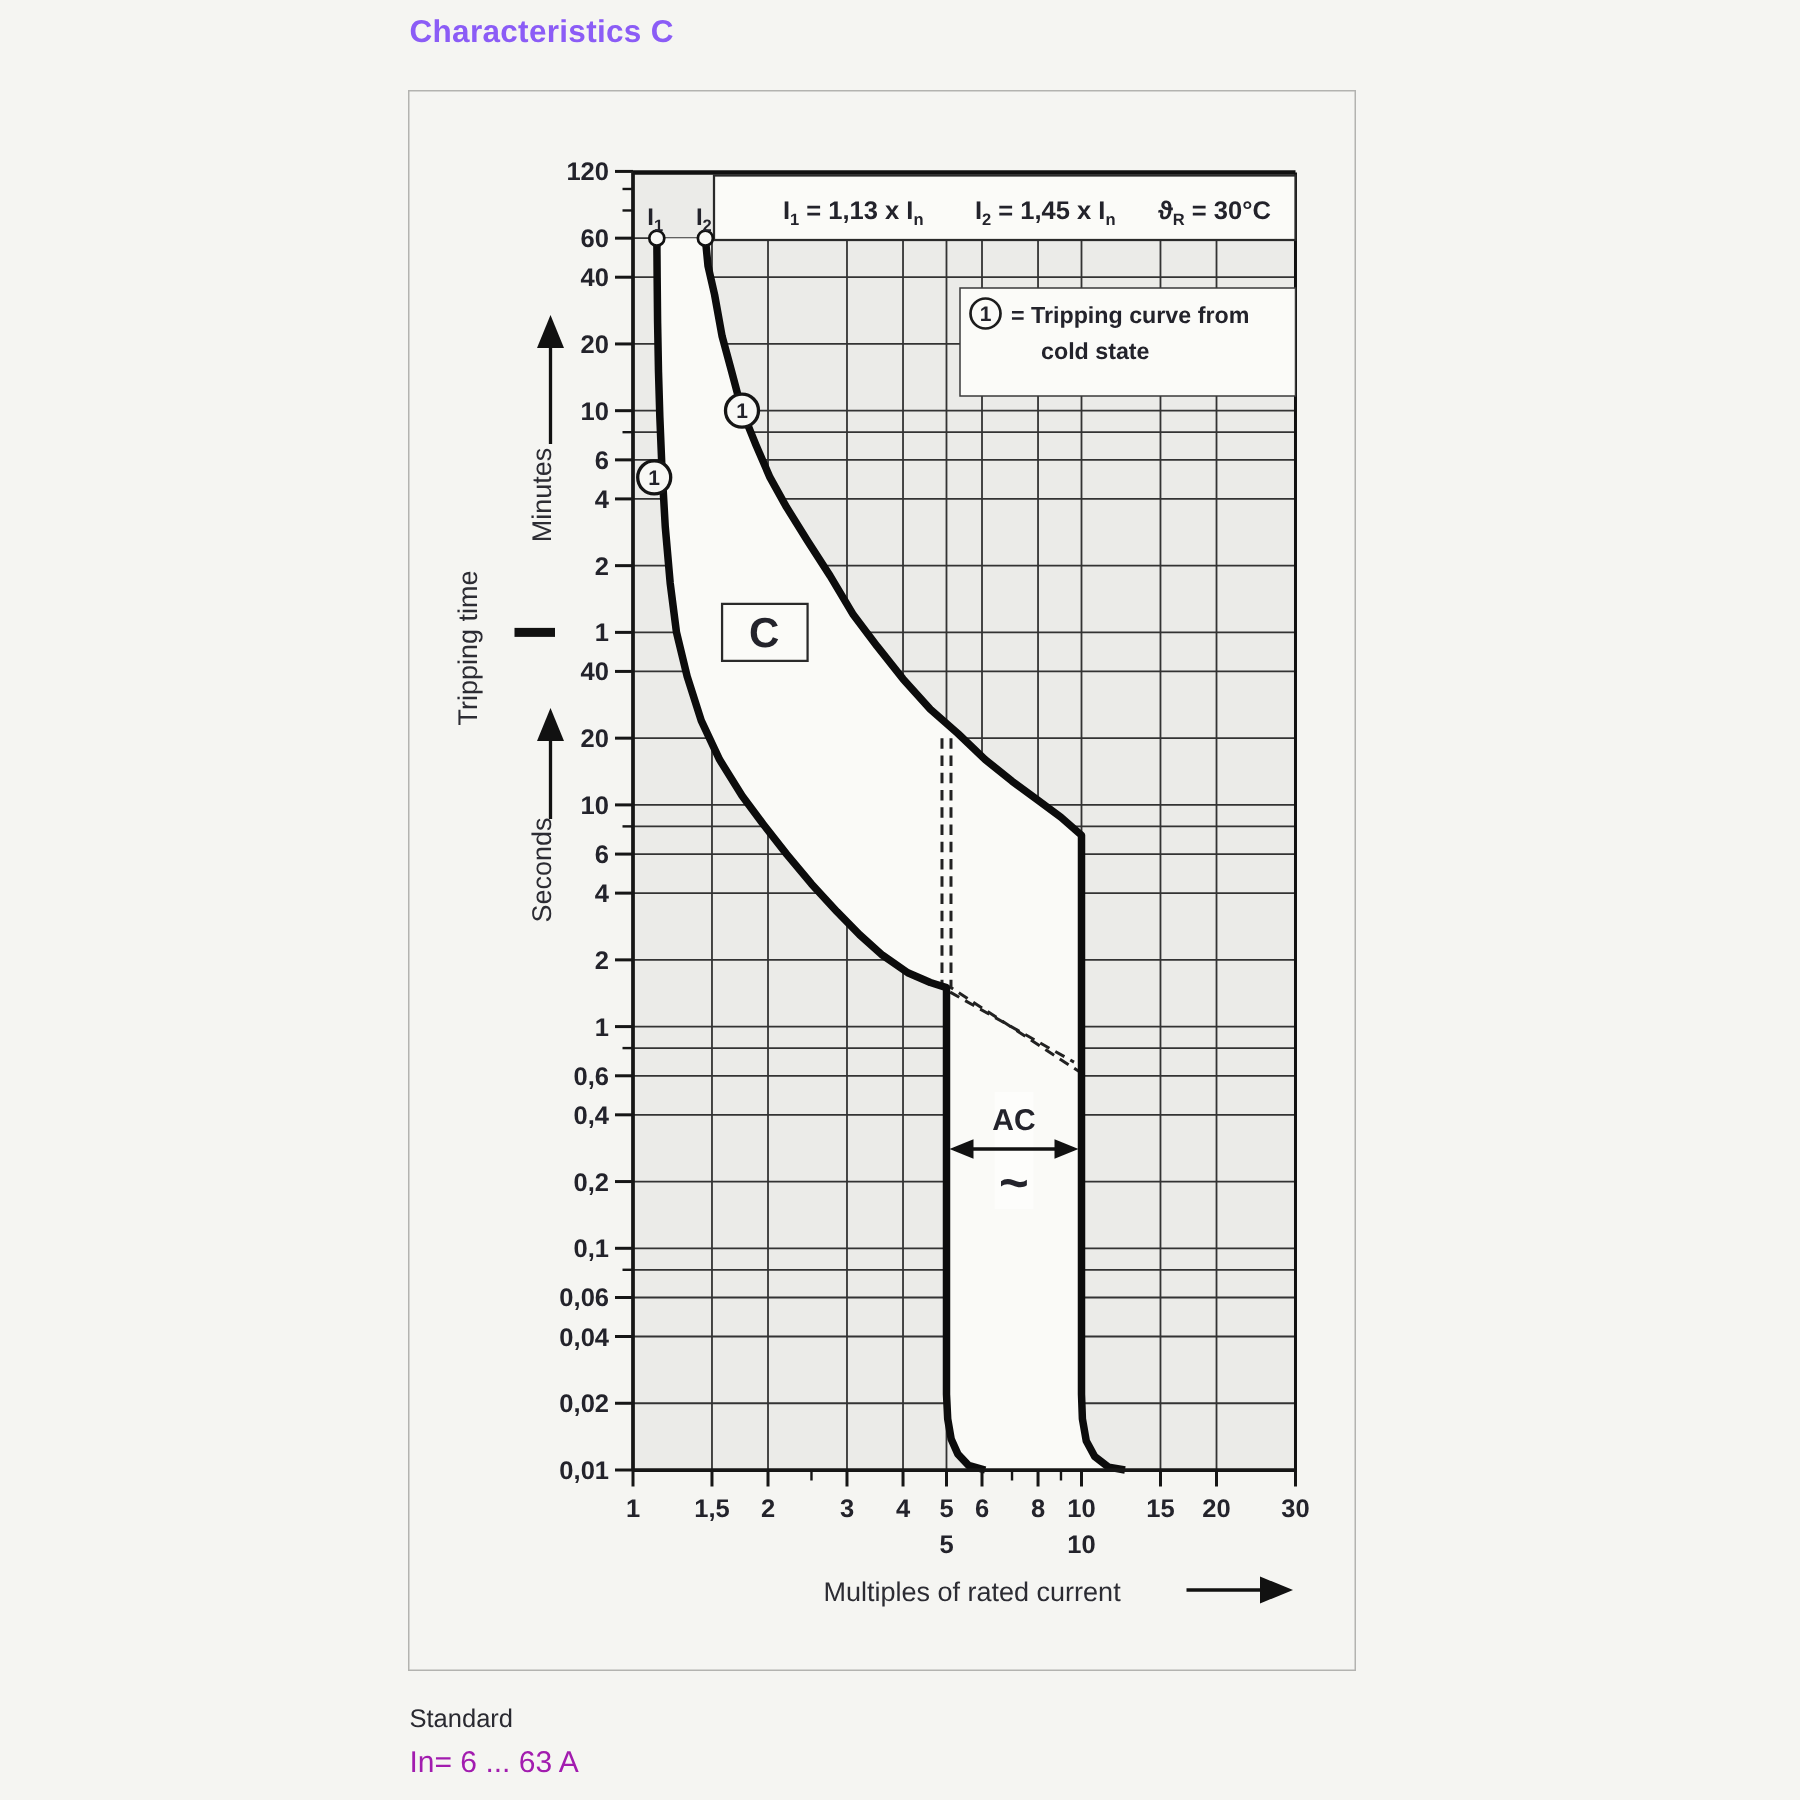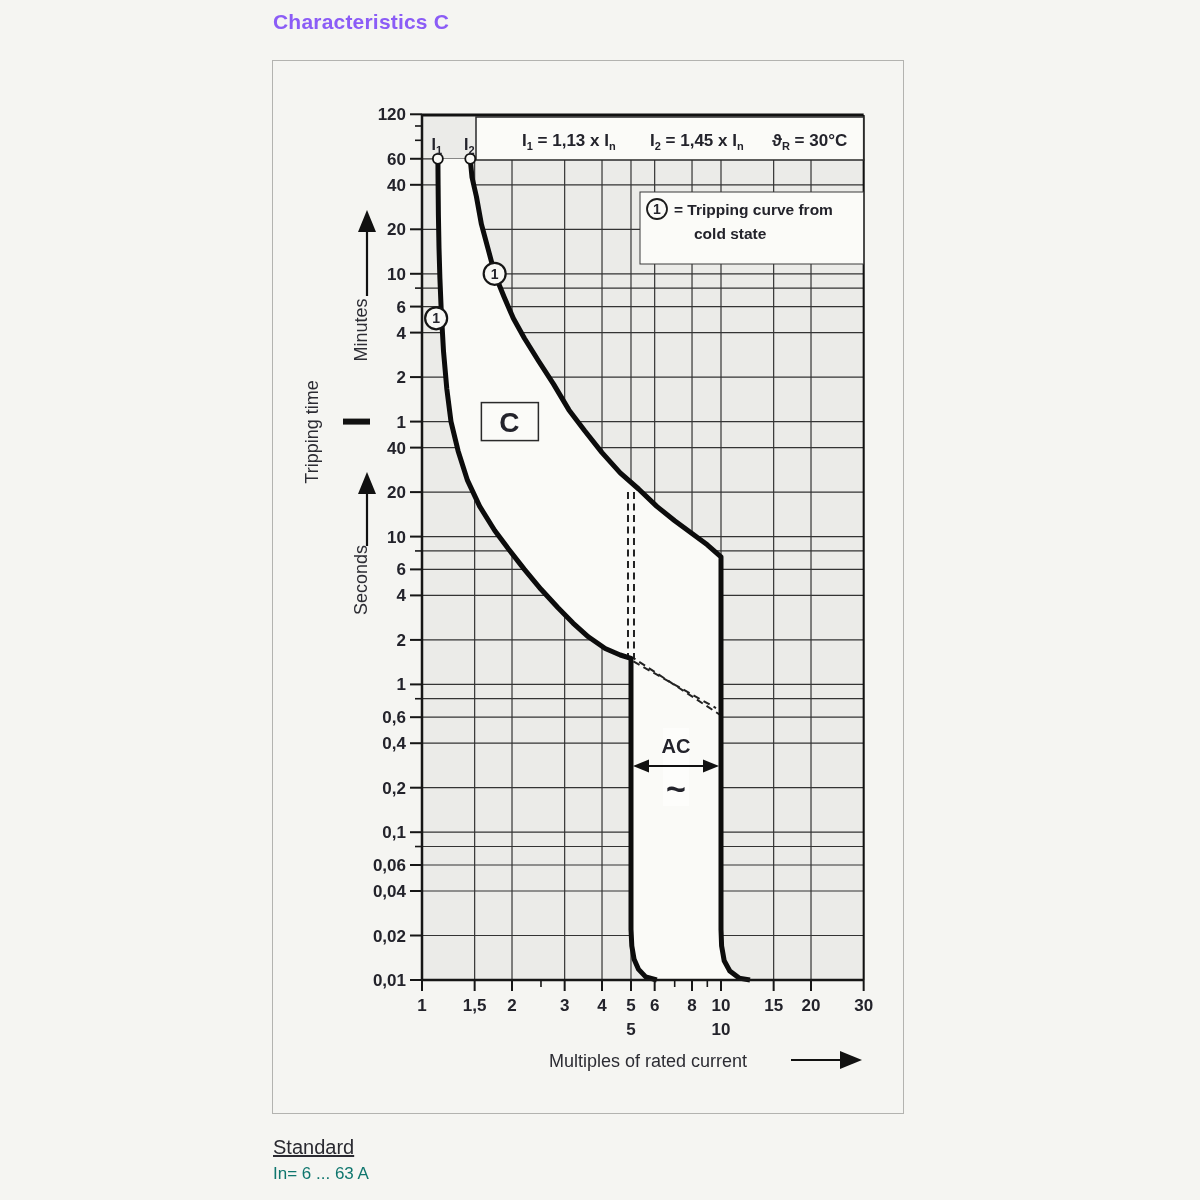--- a/index.html
+++ b/index.html
@@ -1,21 +1,21 @@
 <!DOCTYPE html>
 <html><head>
 <meta charset="utf-8">
 <style>
   html,body{margin:0;padding:0;}
   body{width:1200px;height:1200px;position:relative;background:#f5f5f2;
        font-family:"Liberation Sans","DejaVu Sans",sans-serif;color:#22222a;overflow:hidden;}
   .title{position:absolute;left:273px;top:10px;font-size:21px;font-weight:700;color:#8b5cf6;letter-spacing:.2px;}
   .frame{position:absolute;left:272px;top:60px;width:632px;height:1054px;border:1px solid #b3b3b0;box-sizing:border-box;}
-  .footer1{position:absolute;left:273px;top:1136px;font-size:20px;color:#2a2a31;text-decoration:underline;}
-  .footer2{position:absolute;left:273px;top:1164px;font-size:17px;color:#0f766e;}
+  .footer1{position:absolute;left:273px;top:1136px;font-size:17px;color:#2a2a31;}
+  .footer2{position:absolute;left:273px;top:1164px;font-size:20px;color:#a21caf;}
   svg#chart{position:absolute;left:0;top:0;}
   svg text{fill:#23232b;}
   .tick  {font:700 17px "Liberation Sans","DejaVu Sans",sans-serif;}
   .tick2 {font:700 17px "Liberation Sans","DejaVu Sans",sans-serif;}
   .axis-title{font:400 18px "Liberation Sans","DejaVu Sans",sans-serif;fill:#2c2c33;}
   .legend-t{font:700 17px "Liberation Sans","DejaVu Sans",sans-serif;}
   .ann{font:600 15.5px "Liberation Sans","DejaVu Sans",sans-serif;}
   .marker-t{font:700 14px "Liberation Sans","DejaVu Sans",sans-serif;}
   .cur{font:700 16px "Liberation Sans","DejaVu Sans",sans-serif;}
   .cbox-t{font:700 28px "Liberation Sans","DejaVu Sans",sans-serif;}

